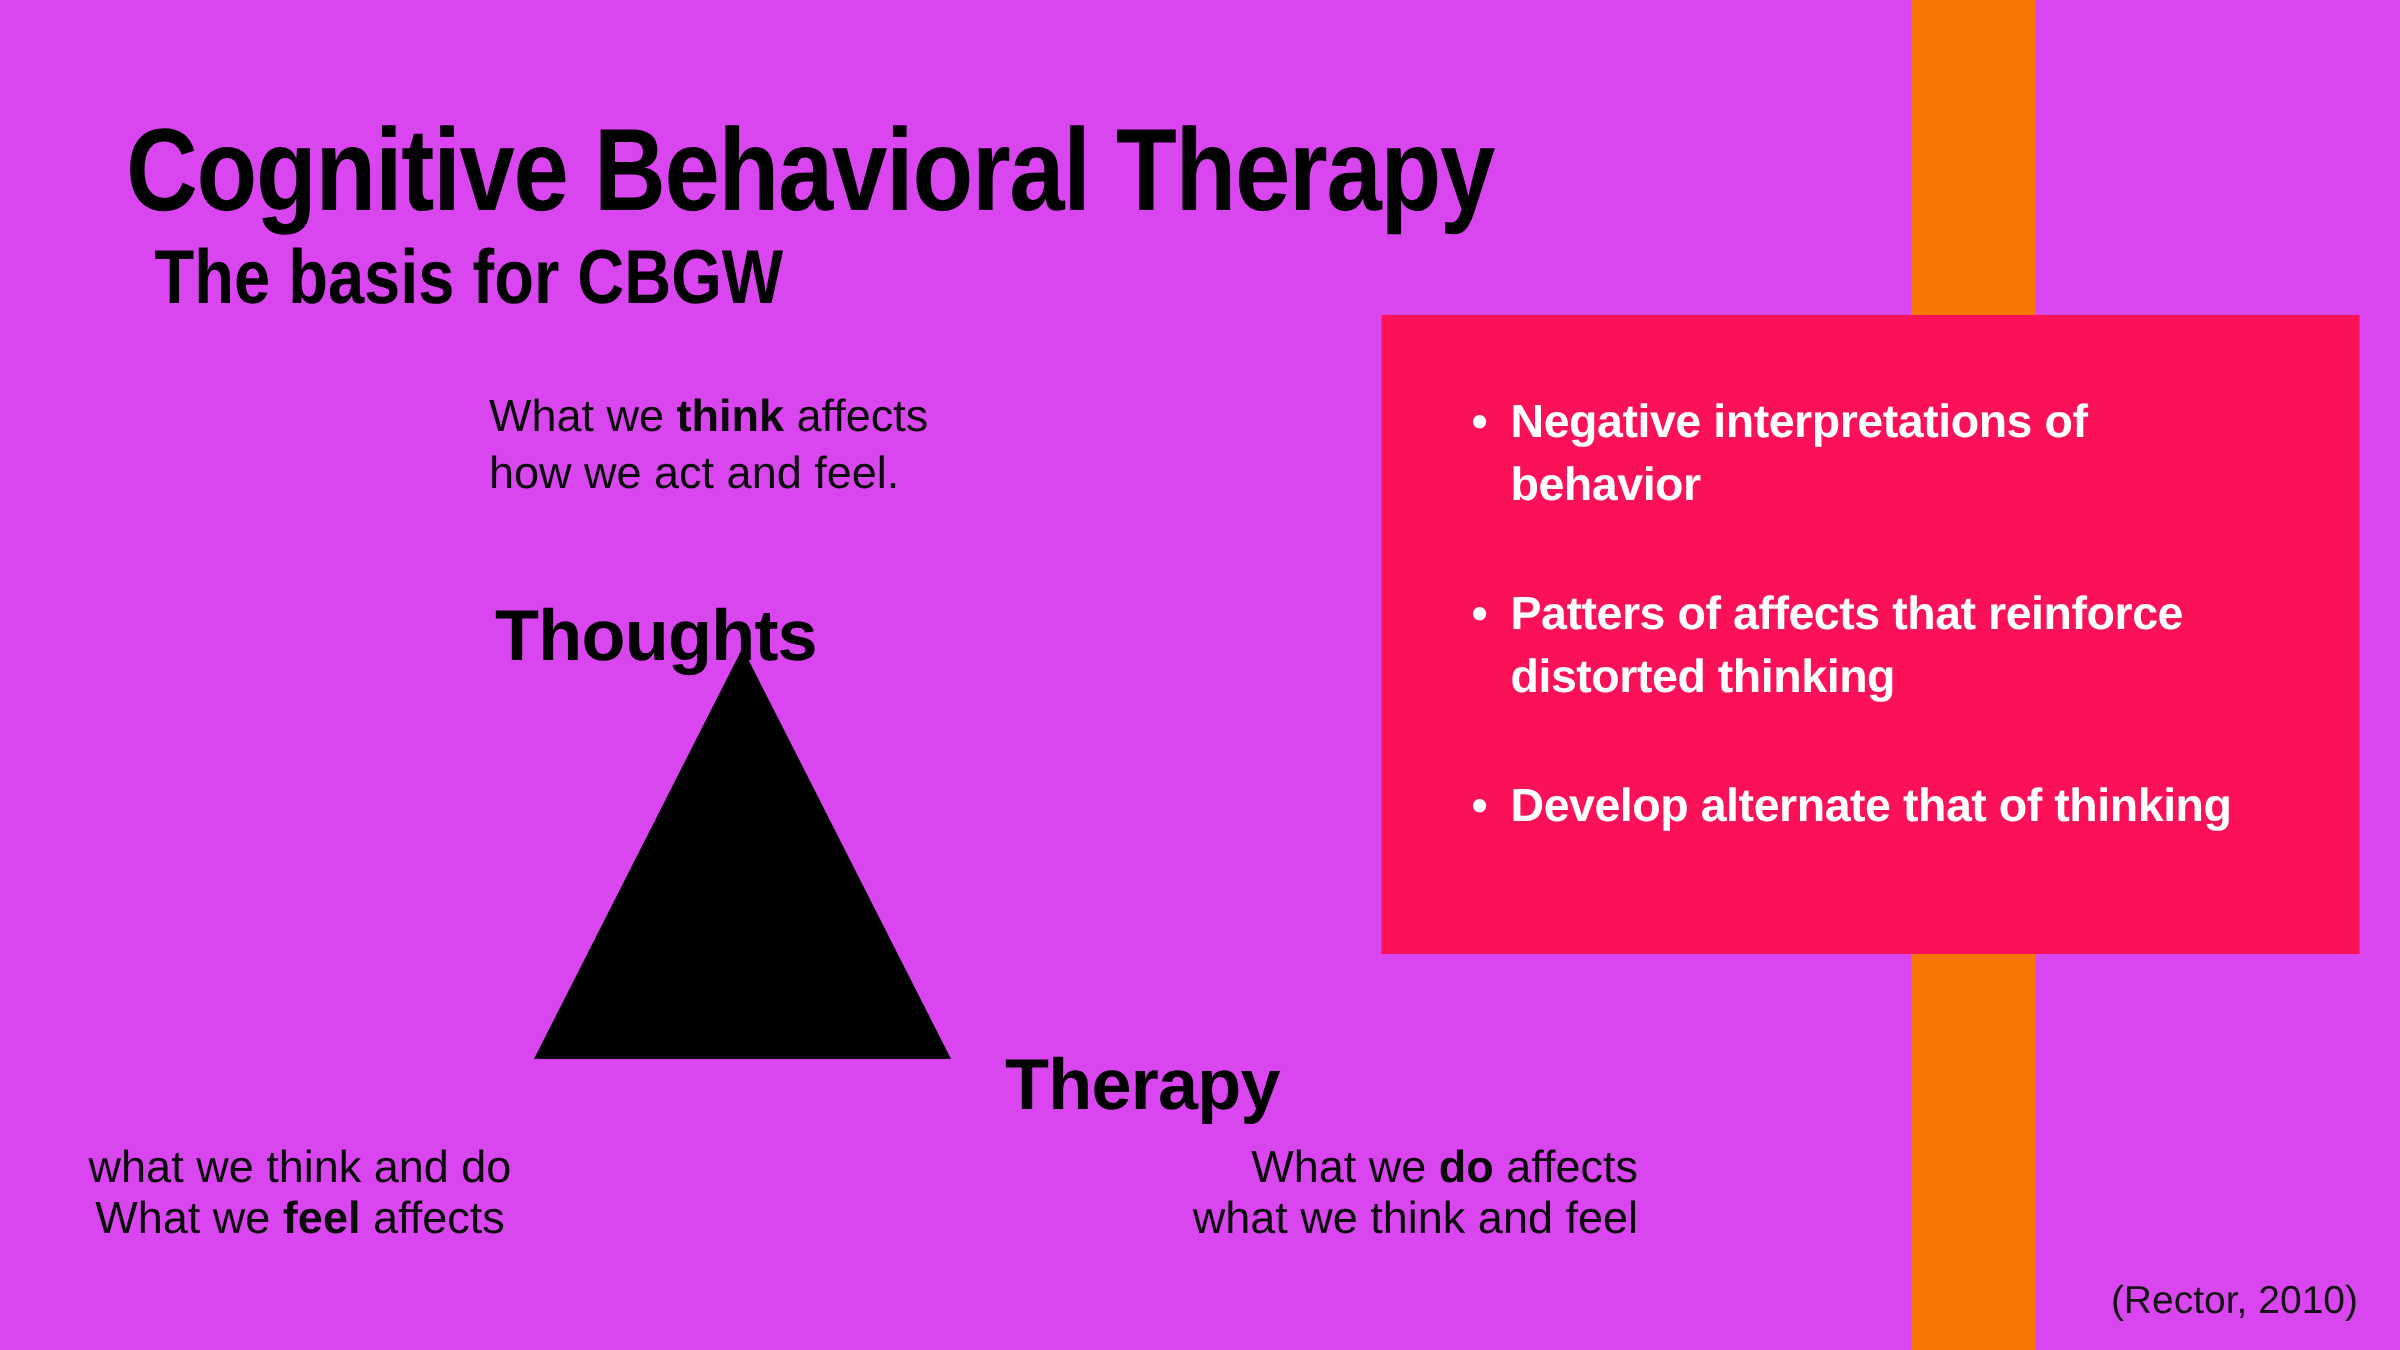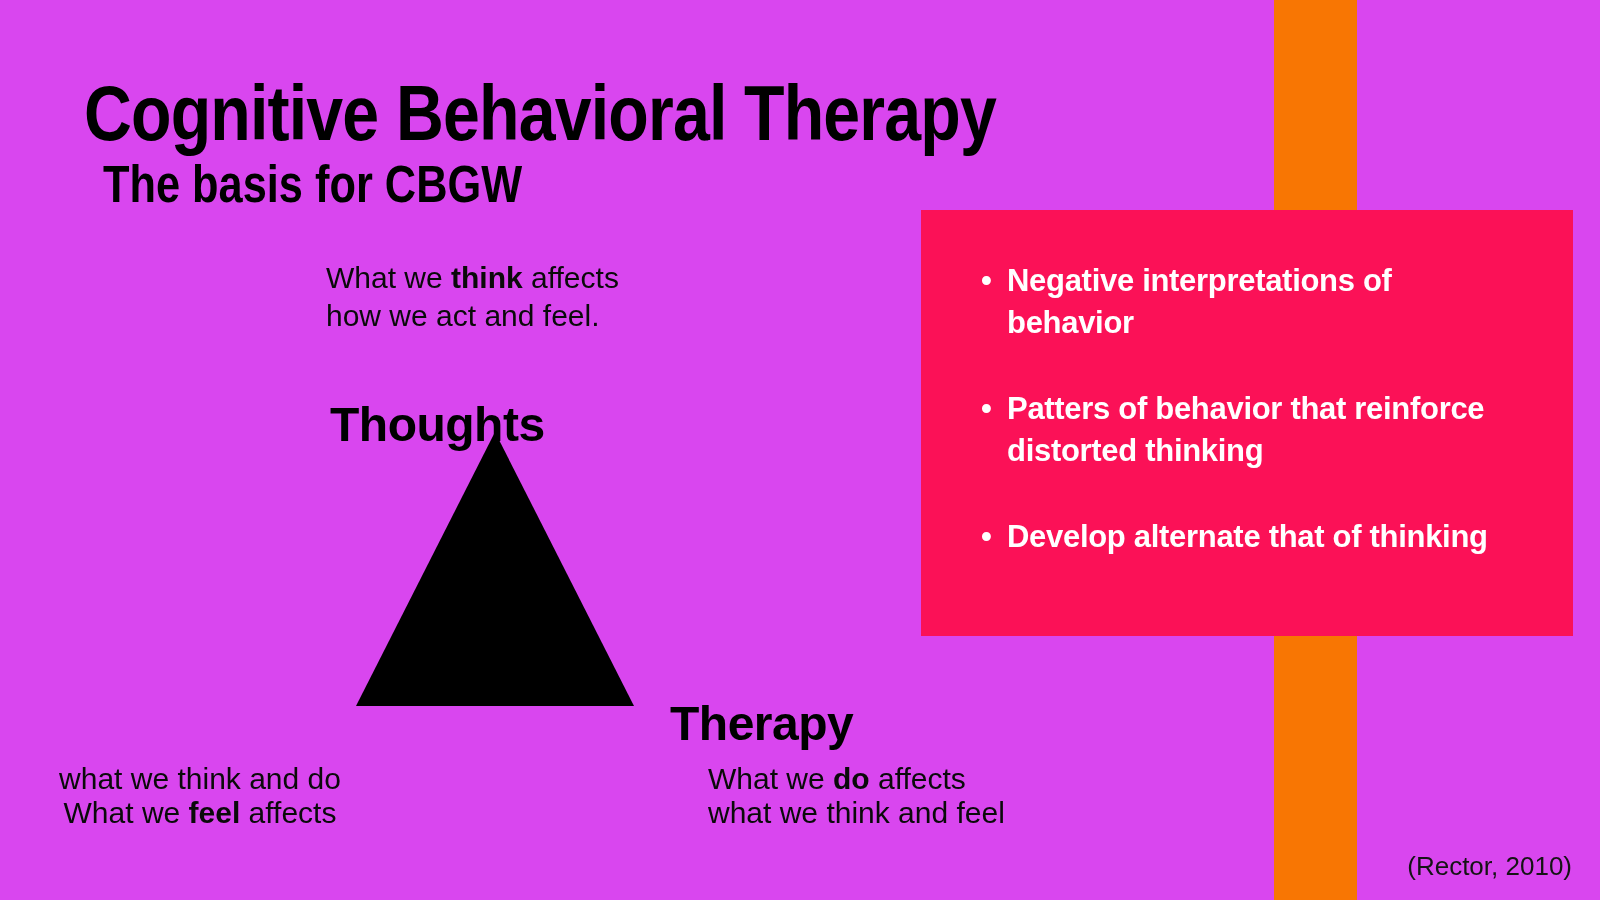--- a/index.html
+++ b/index.html
@@ -103,23 +103,22 @@
   }
   .behavior-label {
     left: 670px;
     top: 698px;
   }
   .behavior-caption {
     position: absolute;
     left: 672px;
     top: 762px;
     width: 420px;
-    text-align: left;
+    text-align: right;
     line-height: 34px;
-    margin-left: 36px;
   }
   .callout {
     position: absolute;
     left: 921px;
     top: 210px;
     width: 652px;
     height: 426px;
     background: #FB1157;
     box-sizing: border-box;
     padding: 50px 72px 0 60px;
@@ -186,21 +185,21 @@
   </div>
 
   <div class="callout">
     <ul>
       <li>
         <span class="dot">•</span>
         <span class="btext">Negative interpretations of behavior</span>
       </li>
       <li>
         <span class="dot">•</span>
-        <span class="btext">Patters of behavior that reinforce distorted thinking</span>
+        <span class="btext">Patters of affects that reinforce distorted thinking</span>
       </li>
       <li>
         <span class="dot">•</span>
         <span class="btext">Develop alternate that of thinking</span>
       </li>
     </ul>
   </div>
 
   <div class="citation">(Rector, 2010)</div>
 

